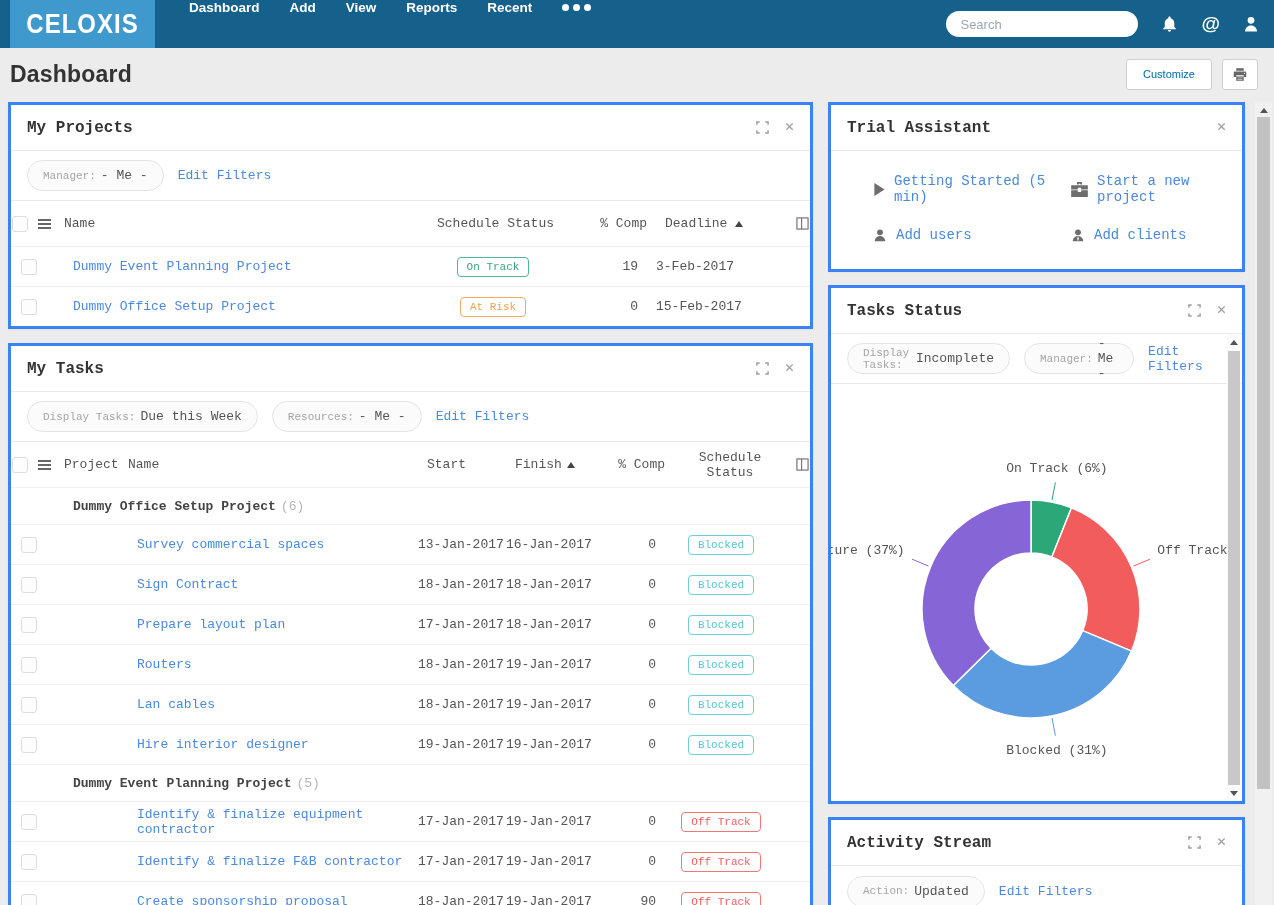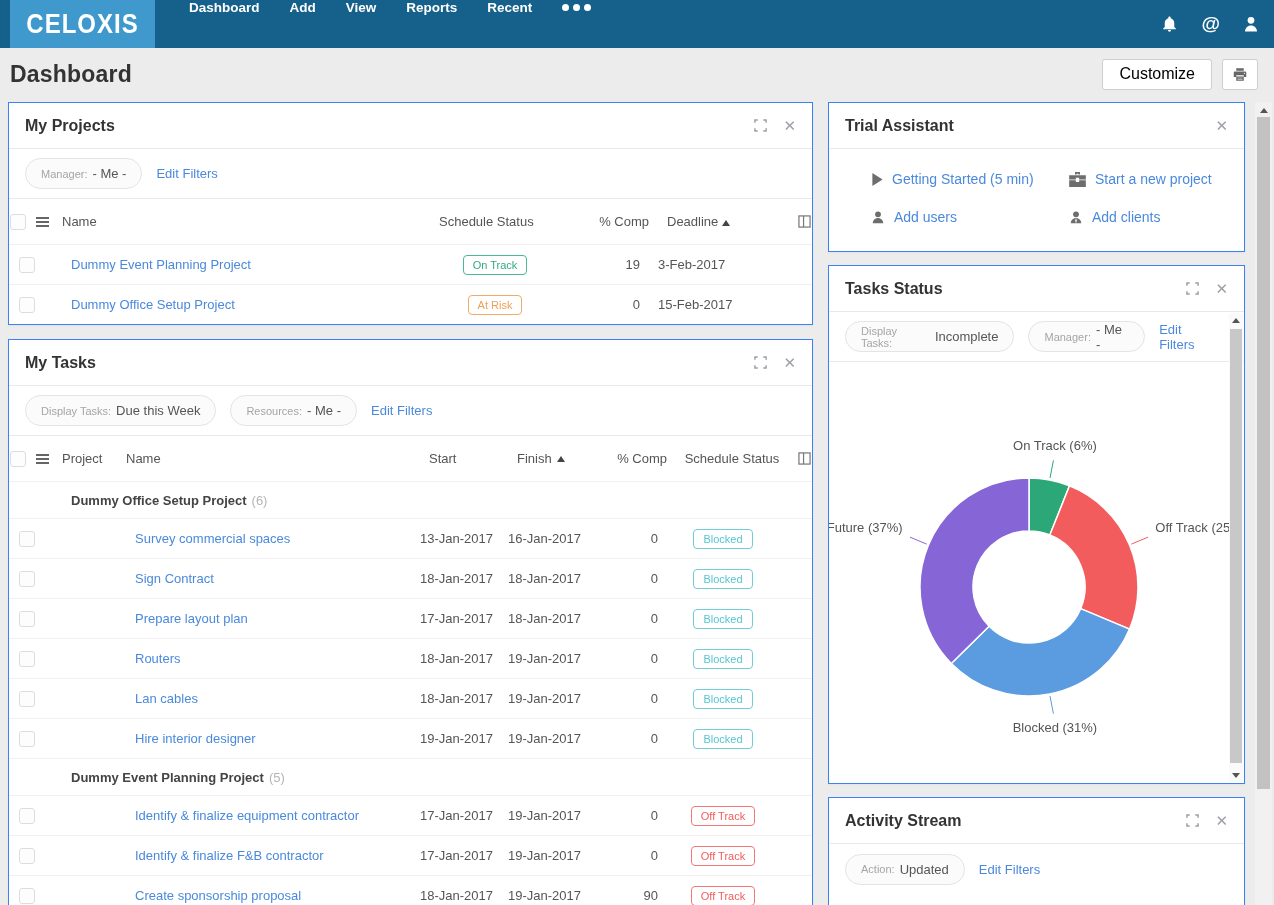--- a/index.html
+++ b/index.html
@@ -22,27 +22,27 @@
   .search-pill { width:192px; height:26px; border-radius:13px; border:none; background:#fff;
                  padding:0 14px; font-size:13px; color:#444; outline:none; }
   .search-pill::placeholder { color:#9aa7b0; }
   .nav-ico { color:#fff; display:flex; align-items:center; }
   .at-glyph { font-size:19px; font-weight:700; color:#fff; }
   
   .page-head { height:52px; display:flex; align-items:center; padding:0 16px 0 10px; }
   .page-title { font-size:23px; font-weight:700; color:#333; letter-spacing:0.2px; }
   .page-head-right { margin-left:auto; display:flex; gap:10px; align-items:center; }
   .btn { background:#fff; border:1px solid #cfcfcf; border-radius:3px; height:31px;
-         padding:0 16px; font-size:16px; color:#000000; display:flex; align-items:center; cursor:pointer; }
+         padding:0 16px; font-size:11px; color:#0369a1; display:flex; align-items:center; cursor:pointer; }
   .btn-icon { padding:0 9px; }
   
   .content { display:flex; gap:15px; padding:2px 8px 0 8px; align-items:flex-start; }
   .col-main { width:805px; display:flex; flex-direction:column; gap:14px; }
   .col-side { width:417px; display:flex; flex-direction:column; gap:13px; }
-  .panel { background:#fff; border:1px solid #3b82f6; box-shadow:0 1px 2px rgba(0,0,0,0.04); }
+  .panel { background:#fff; border:3px solid #3b82f6; box-shadow:0 1px 2px rgba(0,0,0,0.04);font-family:Liberation Mono, monospace; }
   .panel-head { height:46px; display:flex; align-items:center; padding:0 16px; border-bottom:1px solid #e9e9e9; }
   .panel-title { font-size:16px; font-weight:700; color:#333; }
   .panel-tools { margin-left:auto; display:flex; gap:16px; align-items:center; }
   .tool { color:#9aa0a6; cursor:pointer; display:flex; align-items:center; }
   .x-glyph { font-size:15px; color:#9aa0a6; line-height:1; }
   
   .filter-row { height:50px; display:flex; align-items:center; gap:14px; padding:0 16px; border-bottom:1px solid #e9e9e9; }
   .pill { border:1px solid #e4e4e4; background:#fbfbfb; border-radius:16px; height:31px;
           display:flex; align-items:center; padding:0 15px; gap:5px; cursor:pointer; }
   .pill .plabel { font-size:11px; color:#a5a5a5; }
@@ -112,20 +112,21 @@
     <div class="nav-item">View</div>
     <div class="nav-item">Reports</div>
     <div class="nav-item">Recent</div>
     <div class="more-dots">
         <i></i>
         <i></i>
         <i></i>
       </div>
   </div>
   <div class="nav-right">
+    <input class="search-pill" placeholder="Search" style="">
     <span class="nav-ico">
       <svg width="19" height="19" viewBox="0 0 24 24" fill="#fff">
           <path d="M12 2c-.8 0-1.5.7-1.5 1.5v.7C7.9 4.9 6 7.2 6 10v5l-2 2v1h16v-1l-2-2v-5c0-2.8-1.9-5.1-4.5-5.8v-.7C13.5 2.7 12.8 2 12 2zm-2 17a2 2 0 0 0 4 0h-4z"></path>
         </svg>
     </span>
     <span class="nav-ico at-glyph">@</span>
     <span class="nav-ico">
       <svg width="18" height="18" viewBox="0 0 24 24" fill="#fff">
           <circle cx="12" cy="7" r="4.5"></circle>
           <path d="M4 22c0-4.4 3.6-8 8-8s8 3.6 8 8H4z"></path>

